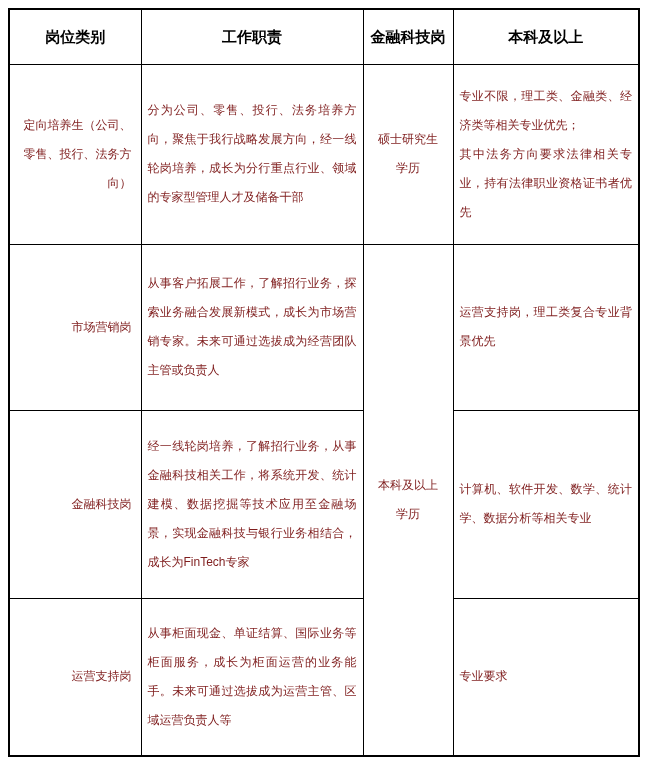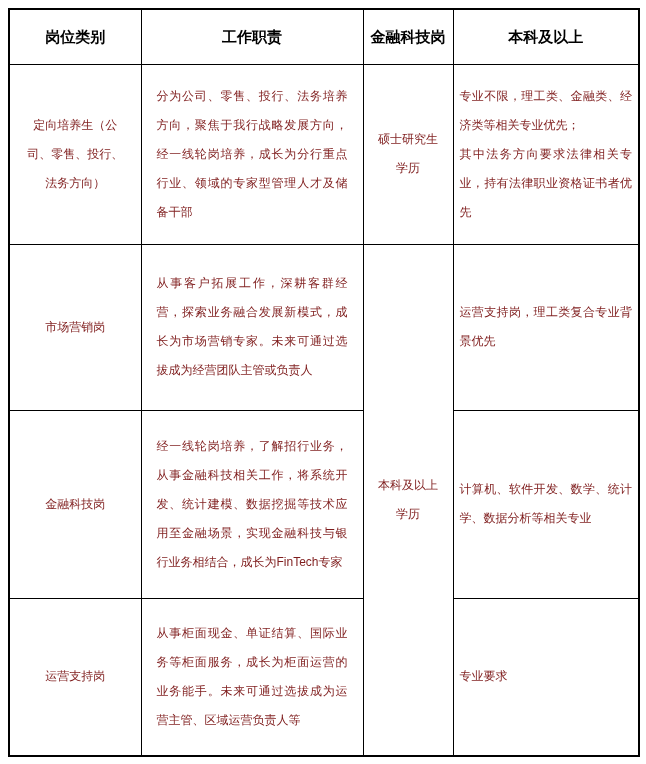--- a/index.html
+++ b/index.html
@@ -46,26 +46,26 @@
   col.c-edu      { width: 90px;  }
   col.c-major    { width: 186px; }
 
   tr.r-head { height: 55px; }
   tr.r-1    { height: 180px; }
   tr.r-2    { height: 166px; }
   tr.r-3    { height: 188px; }
   tr.r-4    { height: 158px; }
 
   td.cell-category {
-    text-align: center;
-    padding: 0 17px;
+    text-align: right;
+    padding: 0 9px;
   }
   td.cell-duties {
     text-align: justify;
-    padding: 0 15px;
+    padding: 0 6px;
   }
   td.cell-edu {
     text-align: center;
     white-space: pre-line;
     padding: 0 2px;
   }
   td.cell-major {
     text-align: justify;
     white-space: pre-line;
     padding: 0 6px;
@@ -94,21 +94,21 @@
         <td class="cell-category">定向培养生（公司、零售、投行、法务方向）</td>
         <td class="cell-duties">分为公司、零售、投行、法务培养方向，聚焦于我行战略发展方向，经一线轮岗培养，成长为分行重点行业、领域的专家型管理人才及储备干部</td>
         <td class="cell-edu">硕士研究生
 学历</td>
         <td class="cell-major">专业不限，理工类、金融类、经济类等相关专业优先；
 其中法务方向要求法律相关专业，持有法律职业资格证书者优先</td>
       </tr>
 
       <tr class="r-2">
         <td class="cell-category">市场营销岗</td>
-        <td class="cell-duties">从事客户拓展工作，深耕客群经营，探索业务融合发展新模式，成长为市场营销专家。未来可通过选拔成为经营团队主管或负责人</td>
+        <td class="cell-duties">从事客户拓展工作，了解招行业务，探索业务融合发展新模式，成长为市场营销专家。未来可通过选拔成为经营团队主管或负责人</td>
         <td class="cell-edu" rowspan="3">本科及以上
 学历</td>
         <td class="cell-major">运营支持岗，理工类复合专业背景优先</td>
       </tr>
 
       <tr class="r-3">
         <td class="cell-category">金融科技岗</td>
         <td class="cell-duties">经一线轮岗培养，了解招行业务，从事金融科技相关工作，将系统开发、统计建模、数据挖掘等技术应用至金融场景，实现金融科技与银行业务相结合，成长为FinTech专家</td>
         <td class="cell-major">计算机、软件开发、数学、统计学、数据分析等相关专业</td>
       </tr>

